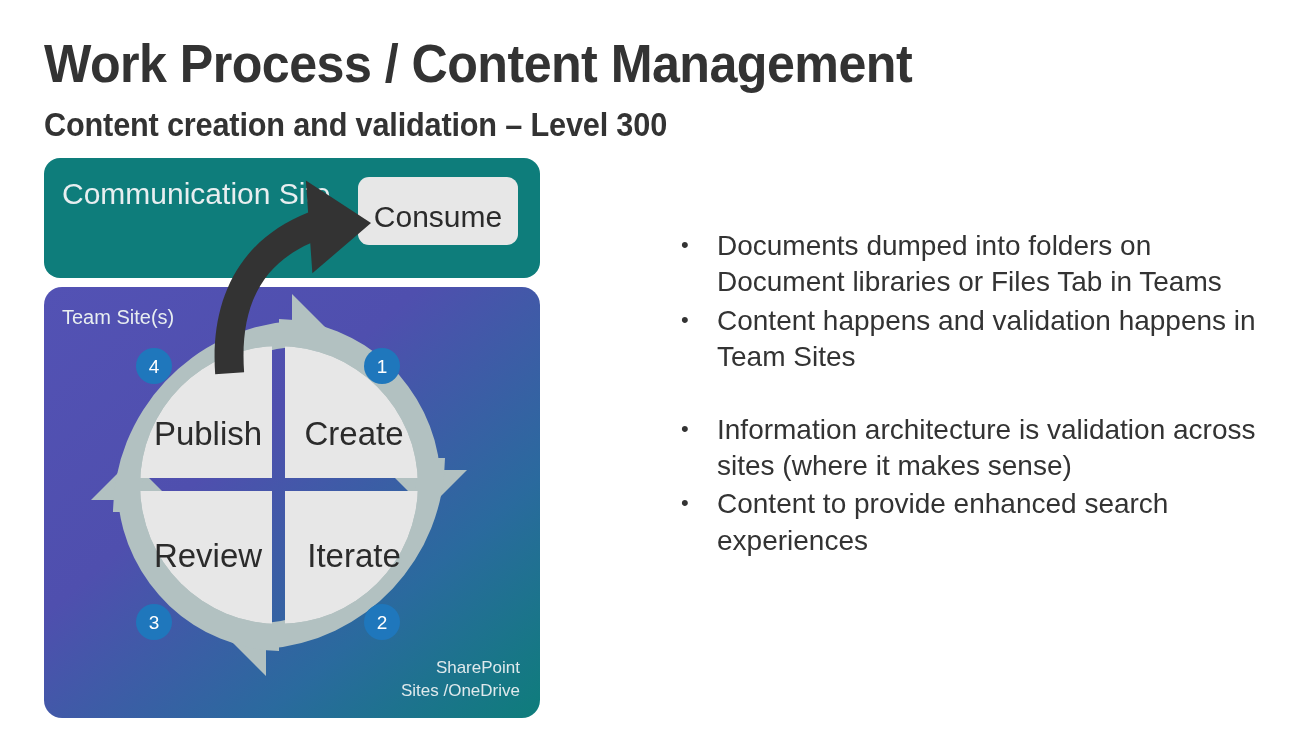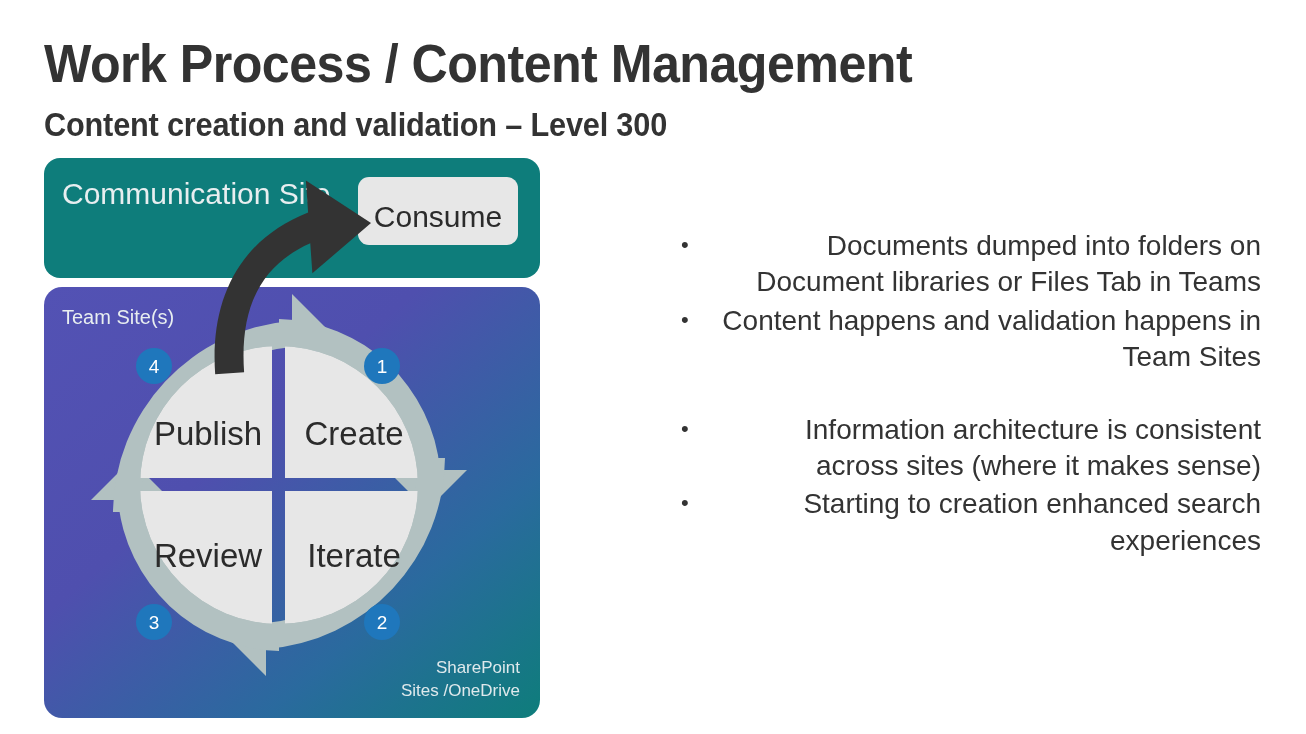--- a/index.html
+++ b/index.html
@@ -101,21 +101,21 @@
     margin-bottom: 2px;
   }
   .bullet-dot {
     flex: 0 0 auto;
     width: 36px;
     font-size: 22px;
     line-height: 1.54;
     color: #333333;
     text-align: left;
   }
-  .bullet-text { flex: 1 1 auto; text-align: right; }
+  .bullet-text { flex: 1 1 auto; }
   .bullet-gap { height: 34px; }
 </style>
 </head>
 <body>
 
 <div id="slide-title">Work Process / Content Management</div>
 
 <div id="slide-subtitle">Content creation and validation – Level 300</div>
 
 <div id="diagram">
@@ -220,21 +220,21 @@
 
   <div class="bullet-row">
     <span class="bullet-dot">•</span>
     <span class="bullet-text">Content happens and validation happens in Team Sites</span>
   </div>
 
   <div class="bullet-gap"></div>
 
   <div class="bullet-row">
     <span class="bullet-dot">•</span>
-    <span class="bullet-text">Information architecture is consistent across sites (where it makes sense)</span>
-  </div>
-
-  <div class="bullet-row">
-    <span class="bullet-dot">•</span>
-    <span class="bullet-text">Starting to creation enhanced search experiences</span>
+    <span class="bullet-text">Information architecture is validation across sites (where it makes sense)</span>
+  </div>
+
+  <div class="bullet-row">
+    <span class="bullet-dot">•</span>
+    <span class="bullet-text">Content to provide enhanced search experiences</span>
   </div>
 
 </div>
 
 </body></html>

